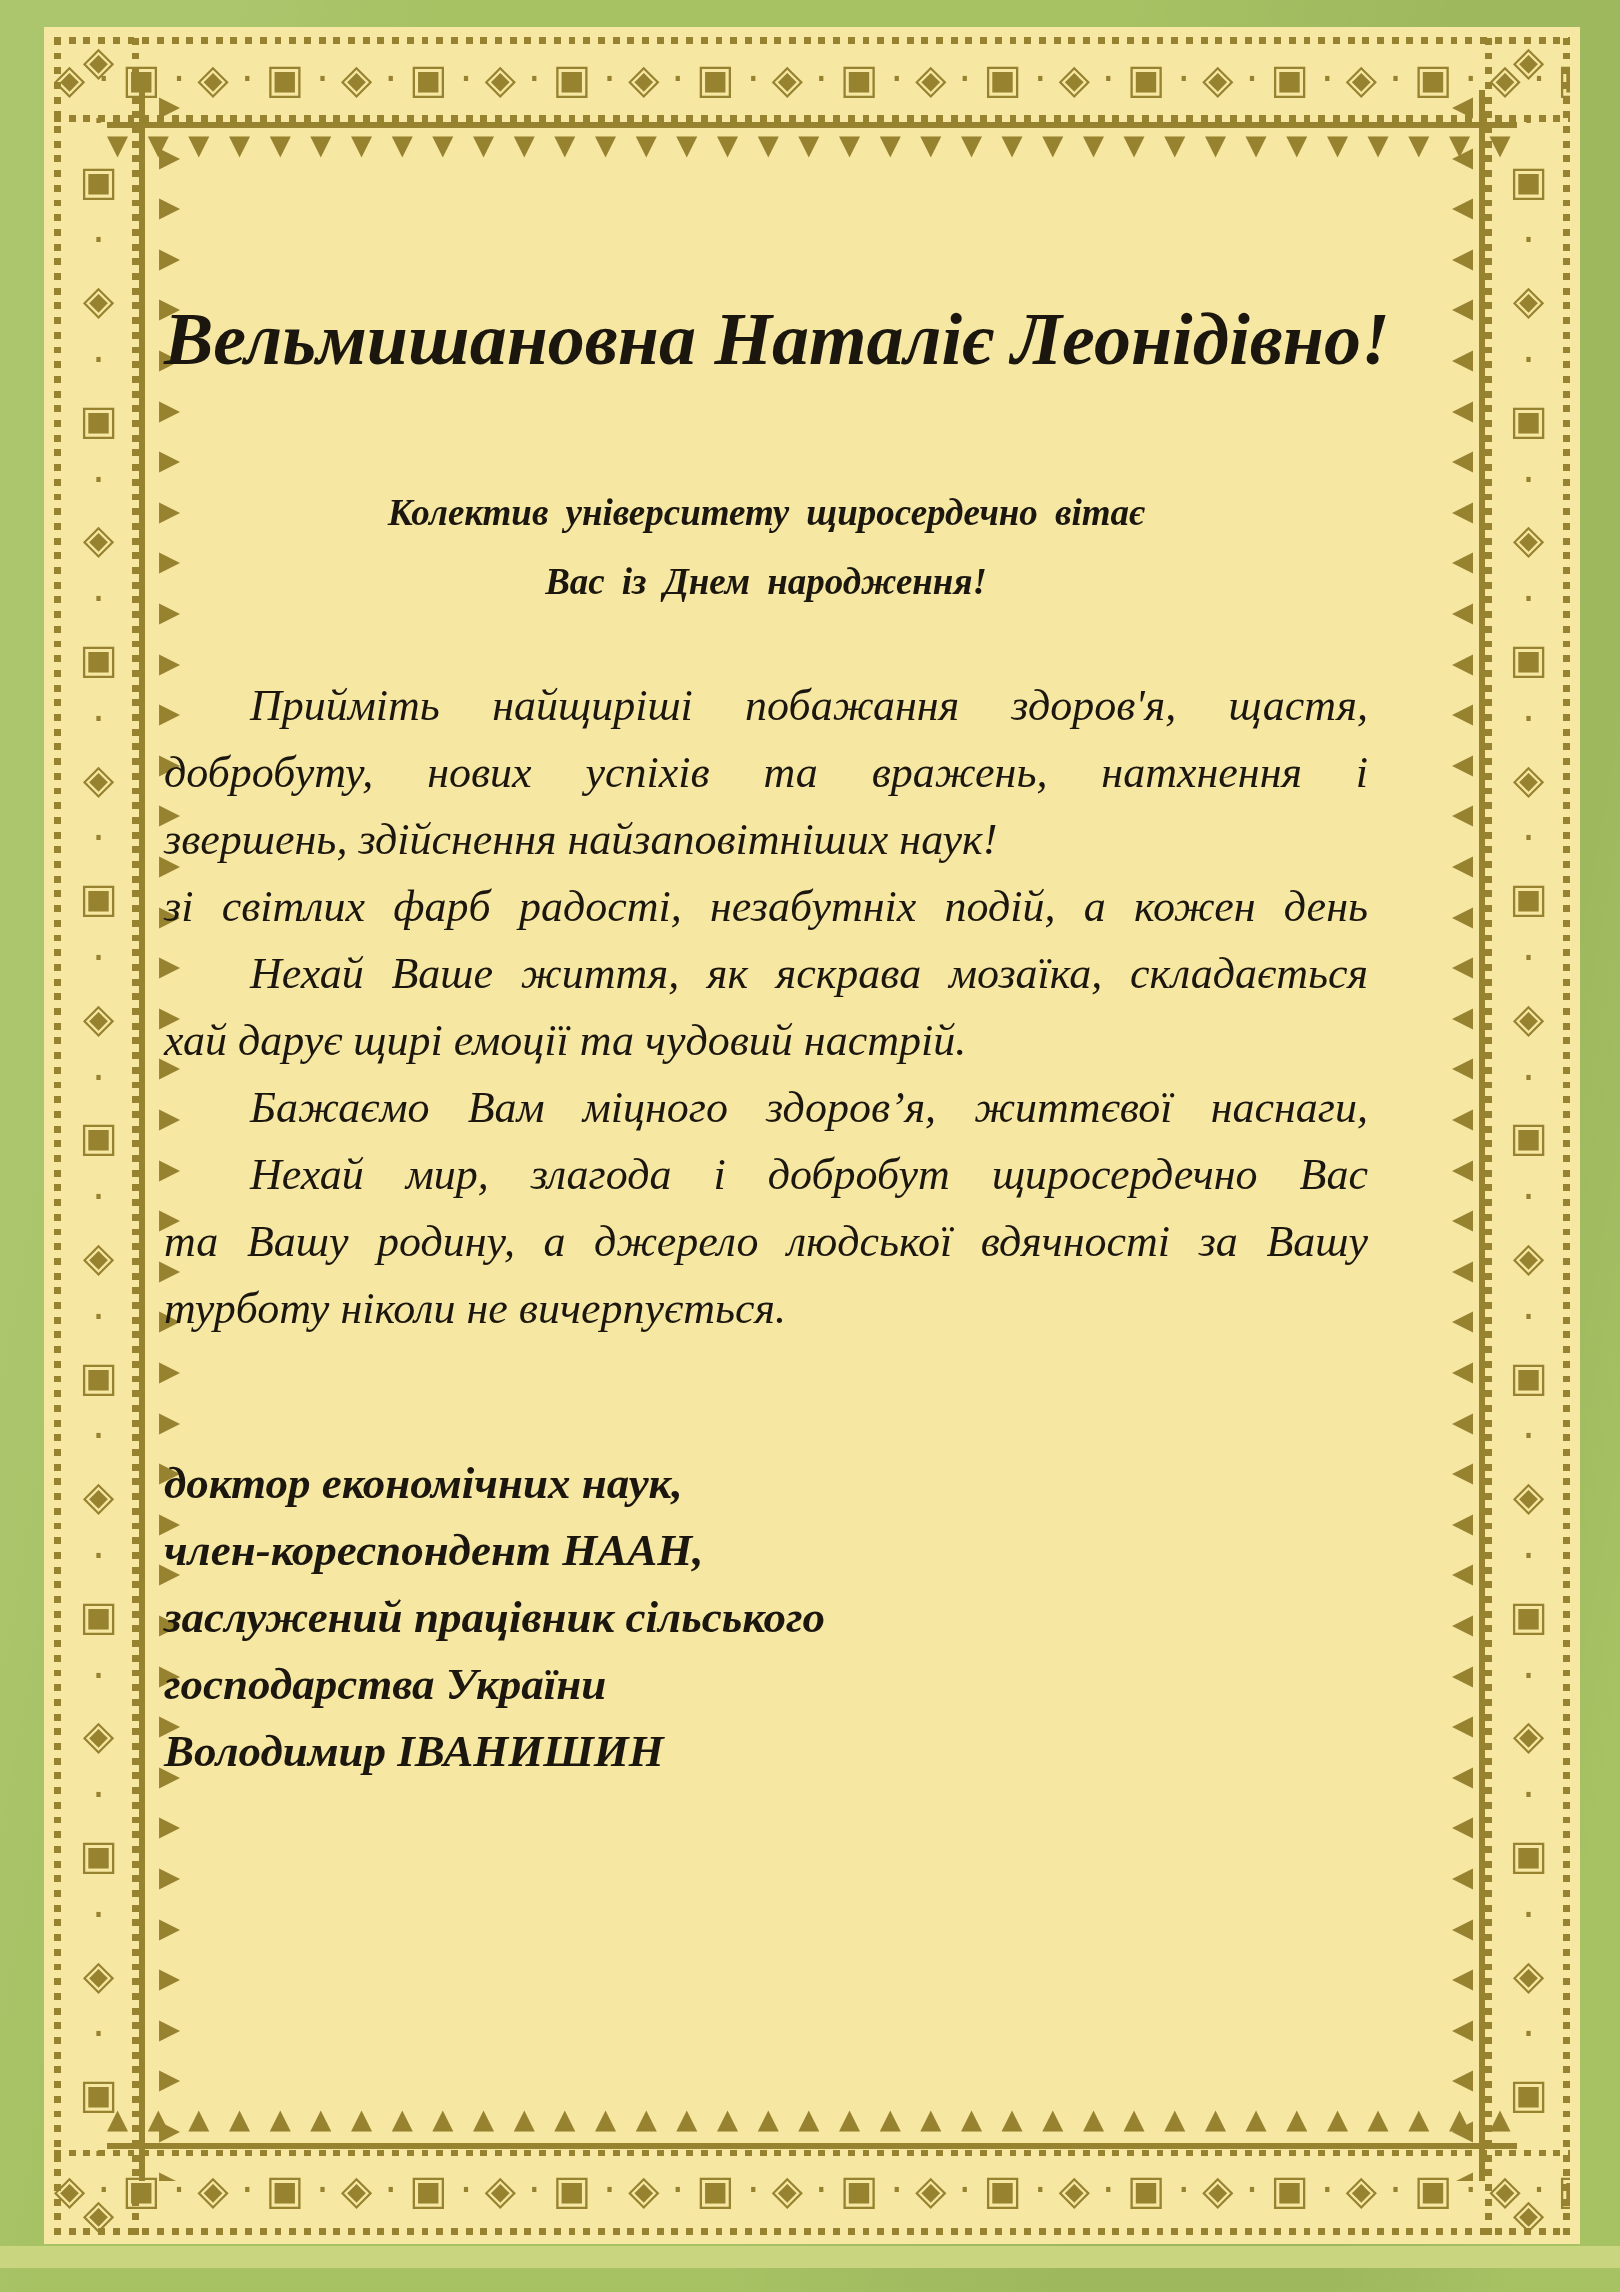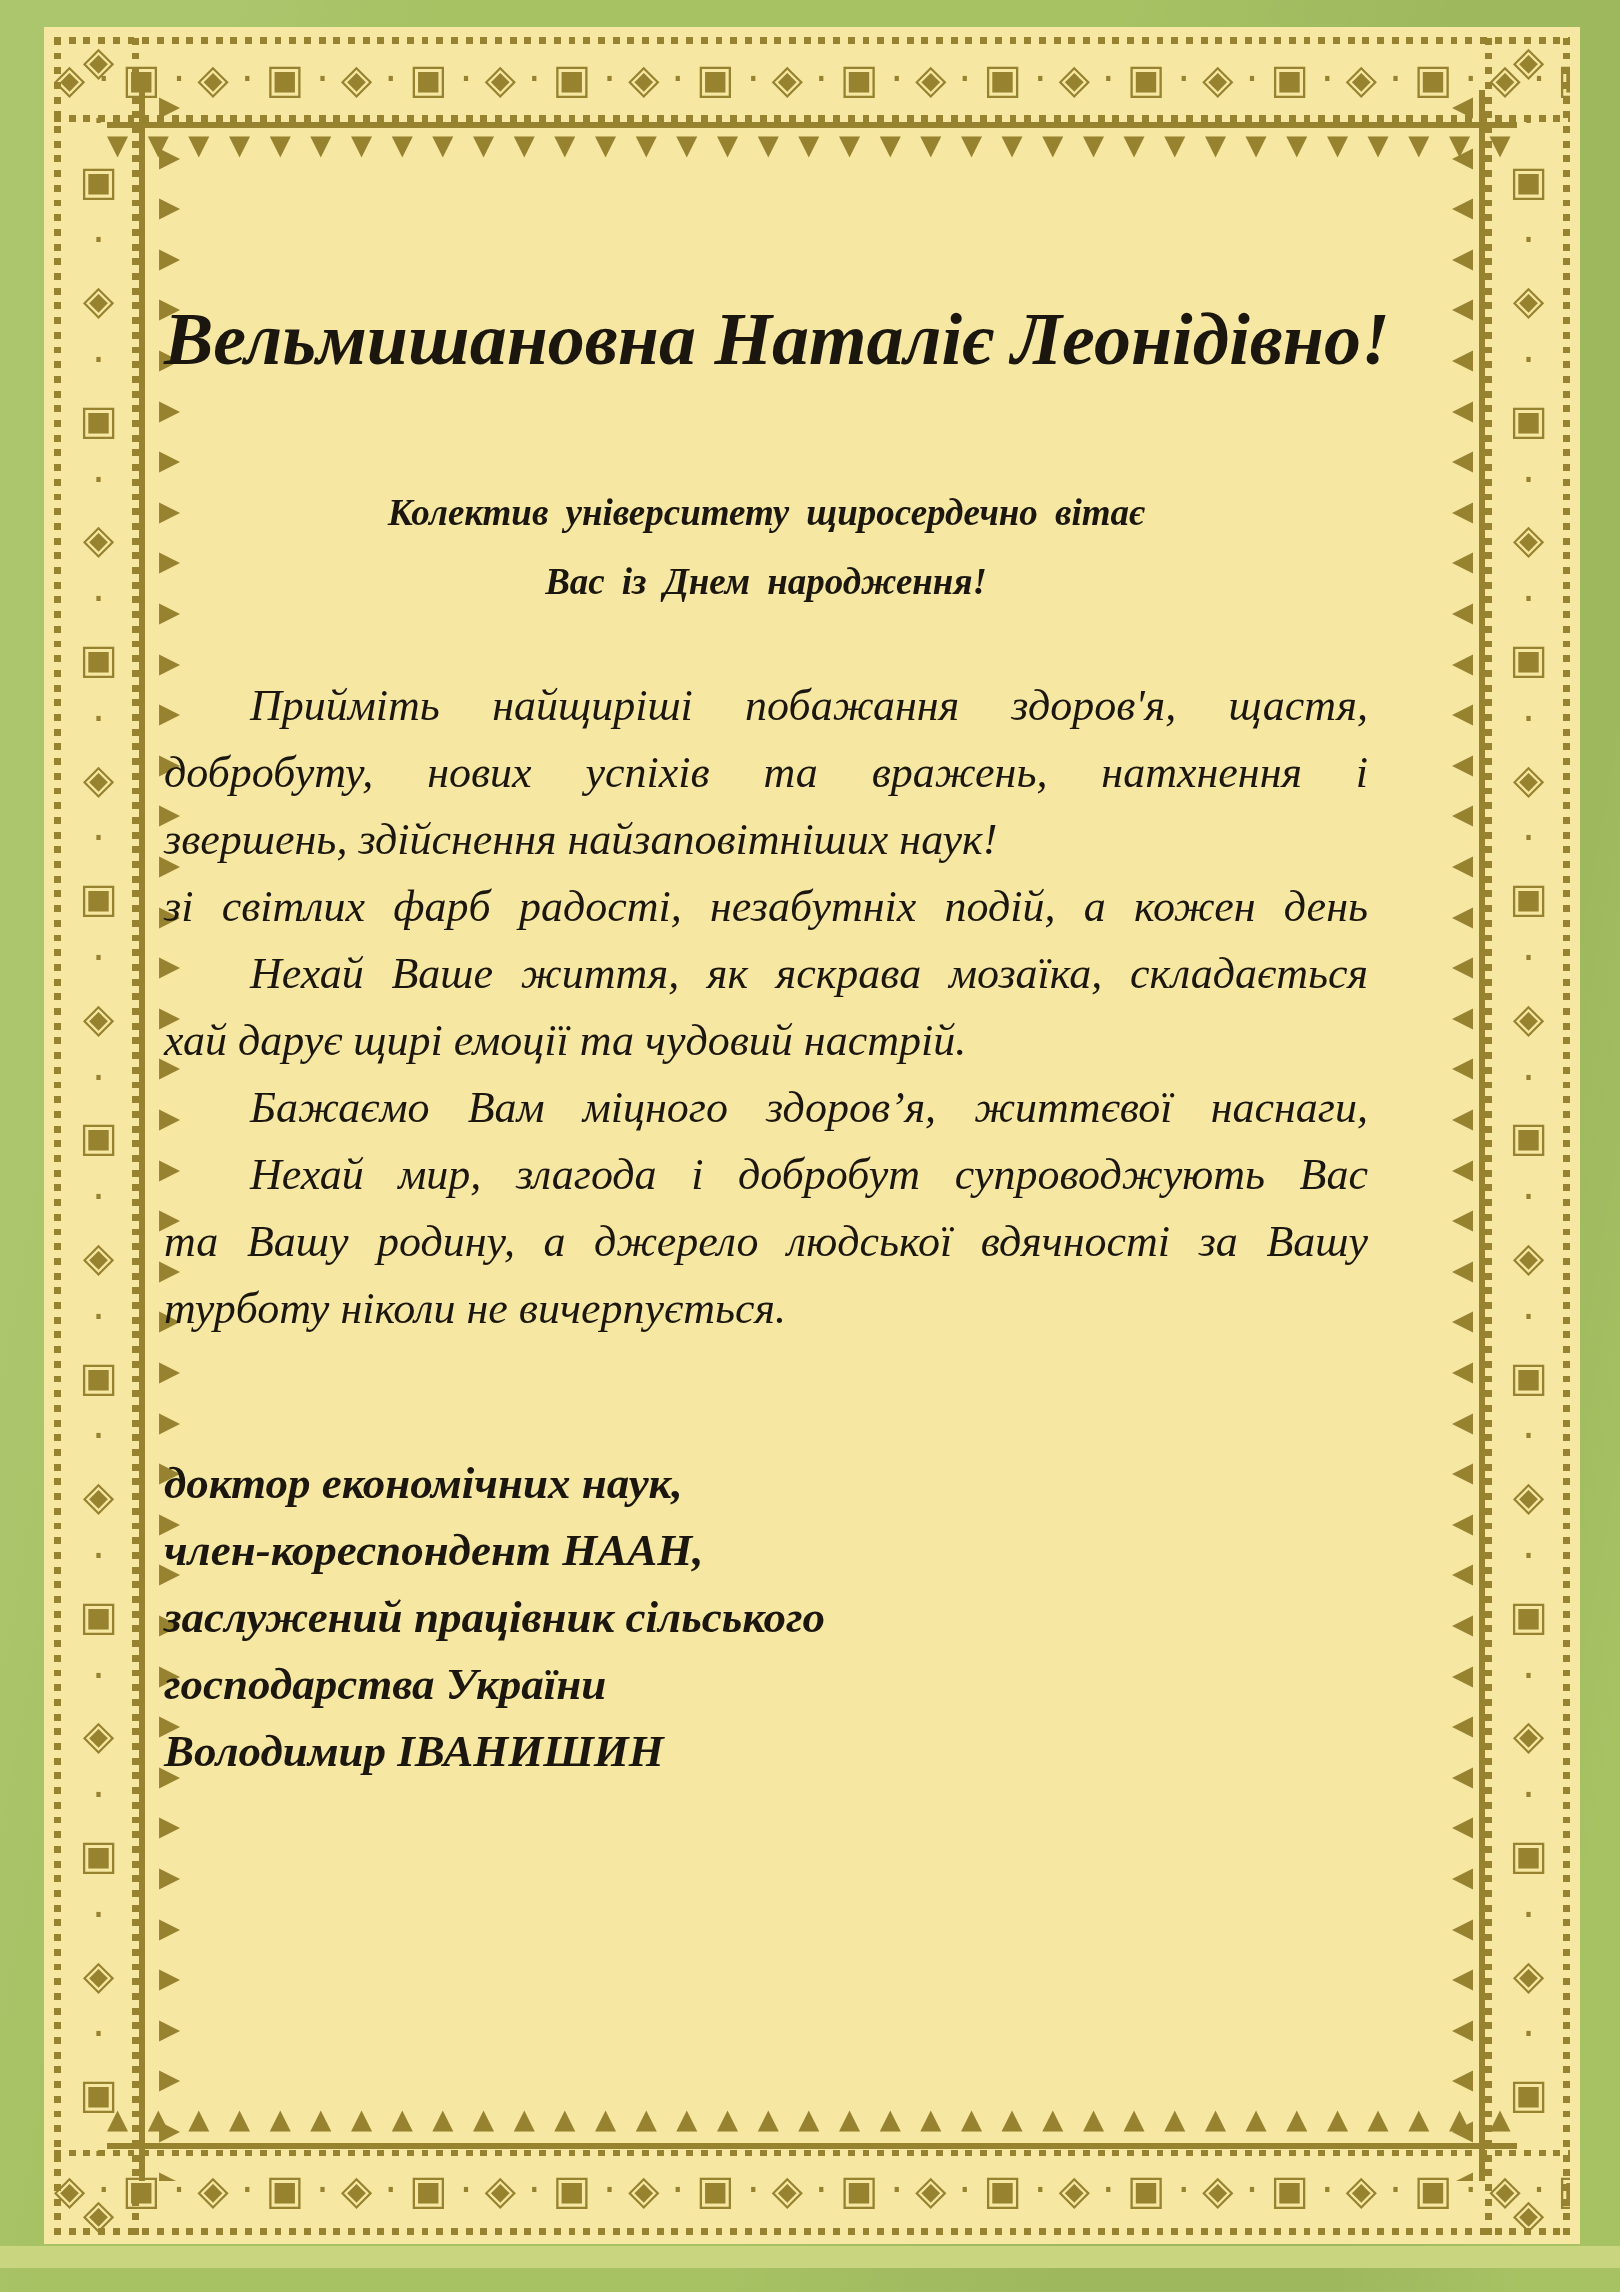--- a/index.html
+++ b/index.html
@@ -96,21 +96,21 @@
       <div class="line first">Прийміть найщиріші побажання здоров'я, щастя,</div>
       <div class="line">добробуту, нових успіхів та вражень, натхнення і</div>
       <div class="line last">звершень, здійснення найзаповітніших наук!</div>
 
       <div class="line">зі світлих фарб радості, незабутніх подій, а кожен день</div>
       <div class="line first">Нехай Ваше життя, як яскрава мозаїка, складається</div>
       <div class="line last">хай дарує щирі емоції та чудовий настрій.</div>
 
       <div class="line first">Бажаємо Вам міцного здоров’я, життєвої наснаги,</div>
 
-      <div class="line first">Нехай мир, злагода і добробут супроводжують Вас</div>
+      <div class="line first">Нехай мир, злагода і добробут щиросердечно Вас</div>
       <div class="line">та Вашу родину, а джерело людської вдячності за Вашу</div>
       <div class="line last">турботу ніколи не вичерпується.</div>
     </div>
 
     <div class="signature">
       <div class="sig-line">доктор економічних наук,</div>
       <div class="sig-line">член-кореспондент НААН,</div>
       <div class="sig-line">заслужений працівник сільського</div>
       <div class="sig-line">господарства України</div>
       <div class="sig-line">Володимир ІВАНИШИН</div>

